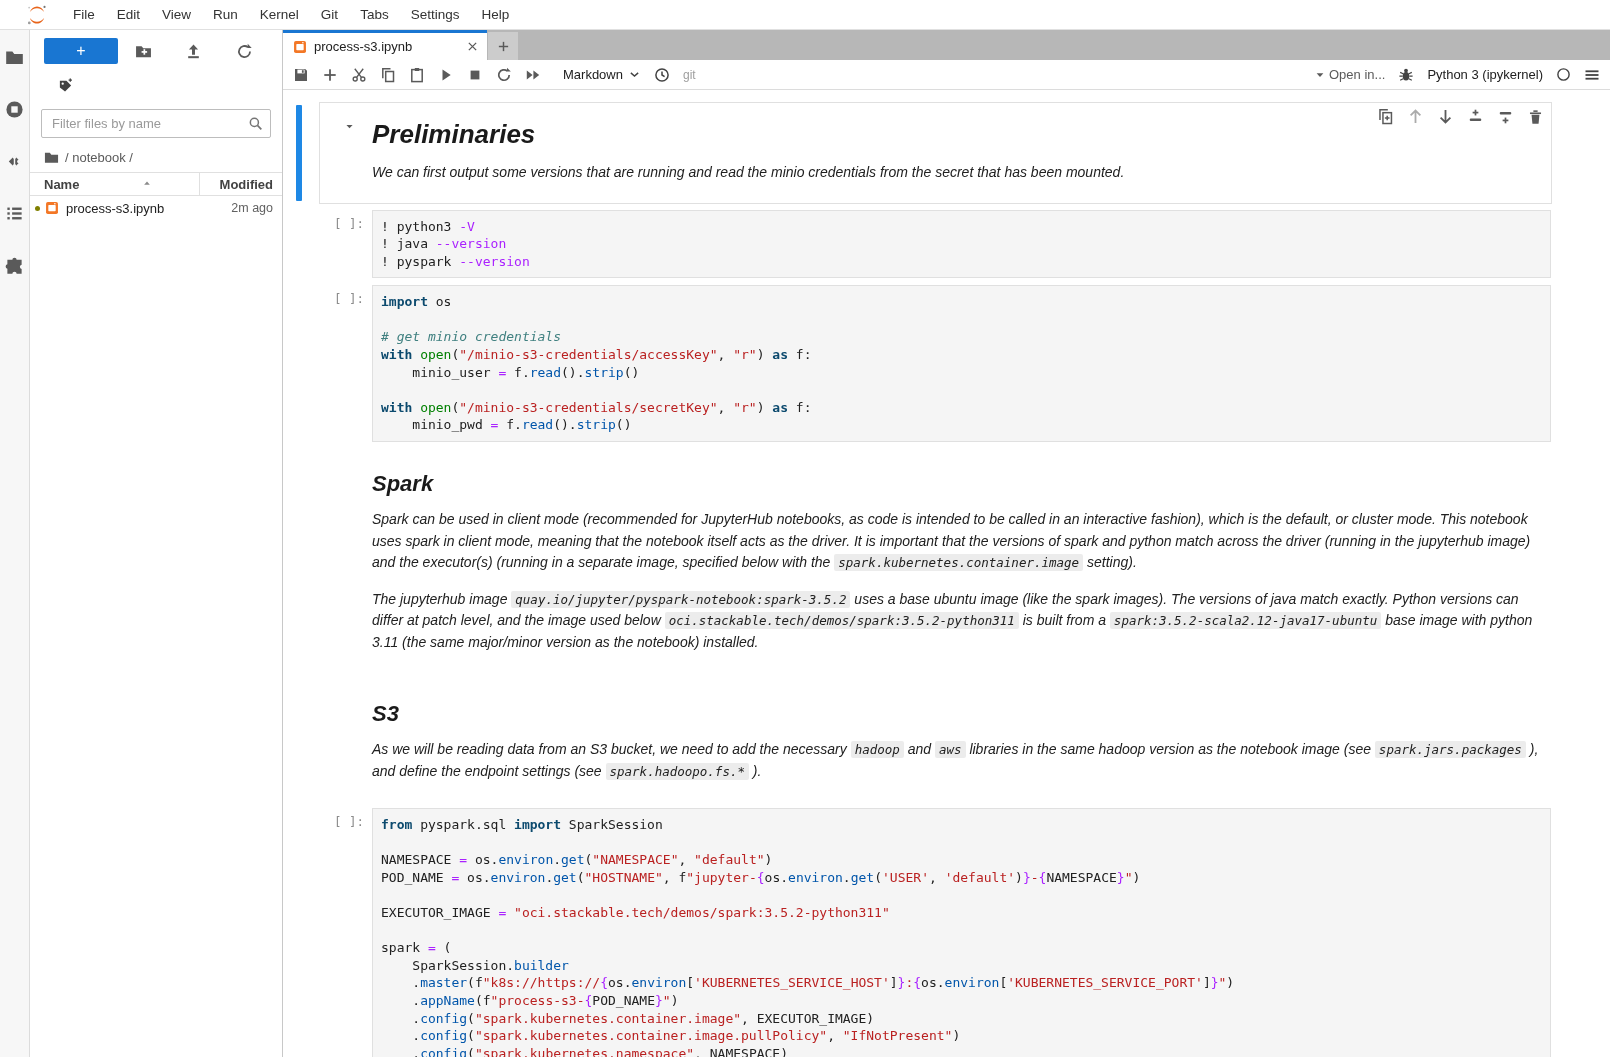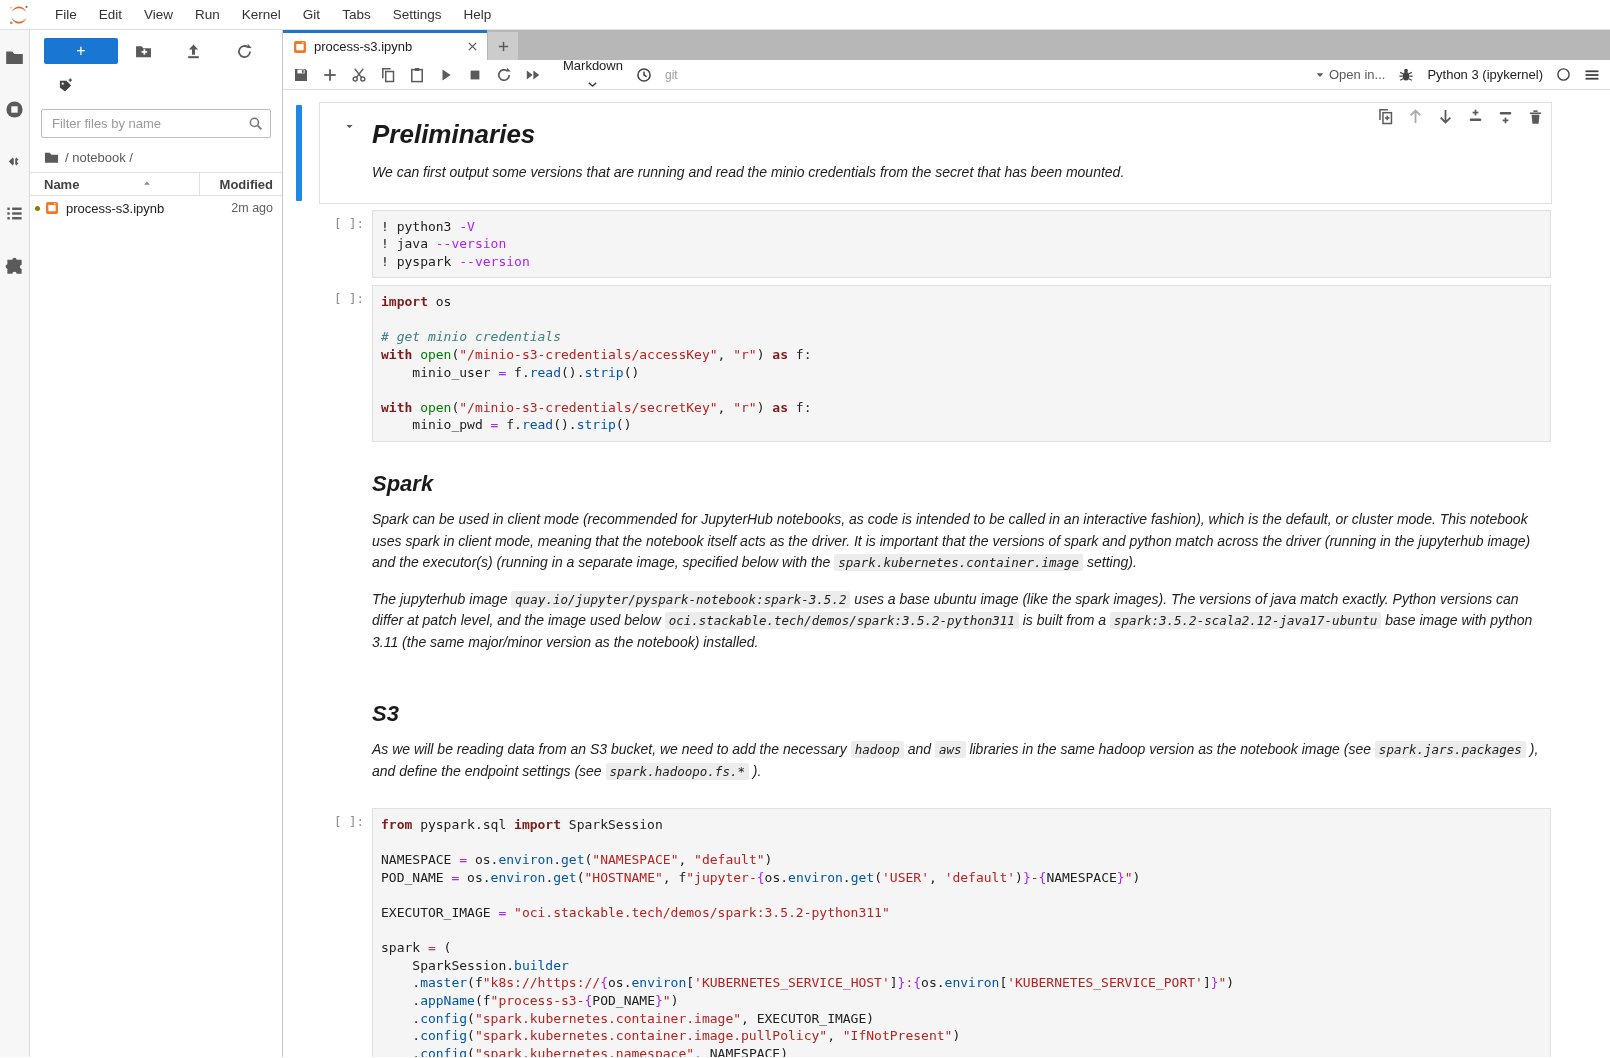--- a/index.html
+++ b/index.html
@@ -3,21 +3,21 @@
 <meta charset="utf-8">
 <style>
   * { margin:0; padding:0; box-sizing:border-box; }
   html,body { width:1610px; height:1058px; overflow:hidden; background:#fff;
     font-family:"Liberation Sans", sans-serif; color:#212121; }
   .icon svg { width:100%; height:100%; display:block; }
   .icon { display:inline-block; }
 
   
   .menubar { height:30px; display:flex; align-items:center; background:#fff;
-    border-bottom:1px solid #e0e0e0; padding-left:8px; }
+    border-bottom:1px solid #e0e0e0; padding-left:26px; }
   .logo { width:22px; height:22px; margin-right:14px; }
   .menu-item { font-size:13.5px; color:#333; padding:0 11px; cursor:default; }
 
   .main { display:flex; height:1027px; }
 
   
   .activity-bar { width:30px; background:#f7f7f7; border-right:1px solid #dcdcdc;
     display:flex; flex-direction:column; align-items:center; padding-top:18px; }
   .activity-bar .tbtn { width:19px; height:19px; margin-bottom:33px; }
 
@@ -59,21 +59,21 @@
   .tab .nbicon { width:14px; height:14px; }
   .tab .tlabel { flex:1; font-size:13px; color:#212121; }
   .tab .tbtn.close { width:13px; height:13px; }
   .newtab { width:30px; height:28px; background:#cccccc; margin-left:1px;
     display:flex; align-items:center; justify-content:center; }
   .newtab .icon { width:13px; height:13px; }
 
   .nbtoolbar { height:30px; background:#fff; border-bottom:1px solid #dcdcdc;
     display:flex; align-items:center; padding:0 10px; gap:13px; }
   .nbtoolbar .tbtn { width:16px; height:16px; flex:none; }
-  .mode { display:flex; align-items:center; gap:5px; font-size:13px; color:#212121; margin-left:9px;flex-direction:column; }
+  .mode { display:flex; align-items:center; gap:5px; font-size:13px; color:#212121; margin-left:9px; }
   .mode .icon { width:13px; height:13px; }
   .gitlabel { font-size:12px; color:#9e9e9e; }
   .tb-spacer { flex:1; }
   .openin { display:flex; align-items:center; gap:3px; font-size:13px; color:#5a5a5a; }
   .openin .icon { width:12px; height:12px; }
   .kernel-name { font-size:13px; color:#212121; }
   .kcirc { width:15px; height:15px; }
   .hamb { width:16px; height:16px; }
 
   
@@ -86,21 +86,21 @@
     border:1px solid transparent; position:relative; }
   .cell.selected.md .cell-box { border-color:#e0e0e0; }
   .gutter { width:52px; flex:none; text-align:right; padding:6px 8px 0 0;
     font-family:"DejaVu Sans Mono",monospace; font-size:12.5px; color:#8c8c8c; }
   .gutter .collapser { float:left; margin:12px 0 0 24px; width:11px; height:11px; }
   .cbody { flex:1; min-width:0; }
 
   .code-area { background:#f5f5f5; border:1px solid #e0e0e0; padding:7px 8px;
     font-family:"DejaVu Sans Mono",monospace; font-size:13px; line-height:17.6px;
     white-space:pre; overflow:hidden; }
-  .tk-p { color:#212121; } .tk-k { color:#7f1d1d; font-weight:bold; }
+  .tk-p { color:#212121; } .tk-k { color:#0c4a6e; font-weight:bold; }
   .tk-b { color:#008000; } .tk-s { color:#ba2121; }
   .tk-c { color:#408080; font-style:italic; } .tk-o { color:#aa22ff; }
   .tk-f { color:#0055aa; }
 
   .md-body { padding:2px 0 4px 0;font-style:italic; }
   .md-body h1 { font-size:26px; font-weight:bold; color:#1a1a1a; margin:14px 0 12px 0; }
   .md-body h2 { font-size:22px; font-weight:bold; color:#1a1a1a; margin:20px 0 12px 0; }
   .md-body p { font-size:14px; line-height:21.5px; color:#212121; margin:0 0 15px 0; }
   .md-code { font-family:"DejaVu Sans Mono",monospace; font-size:12.5px; background:#ececec;
     padding:1px 4px; border-radius:2px; white-space:nowrap; }

